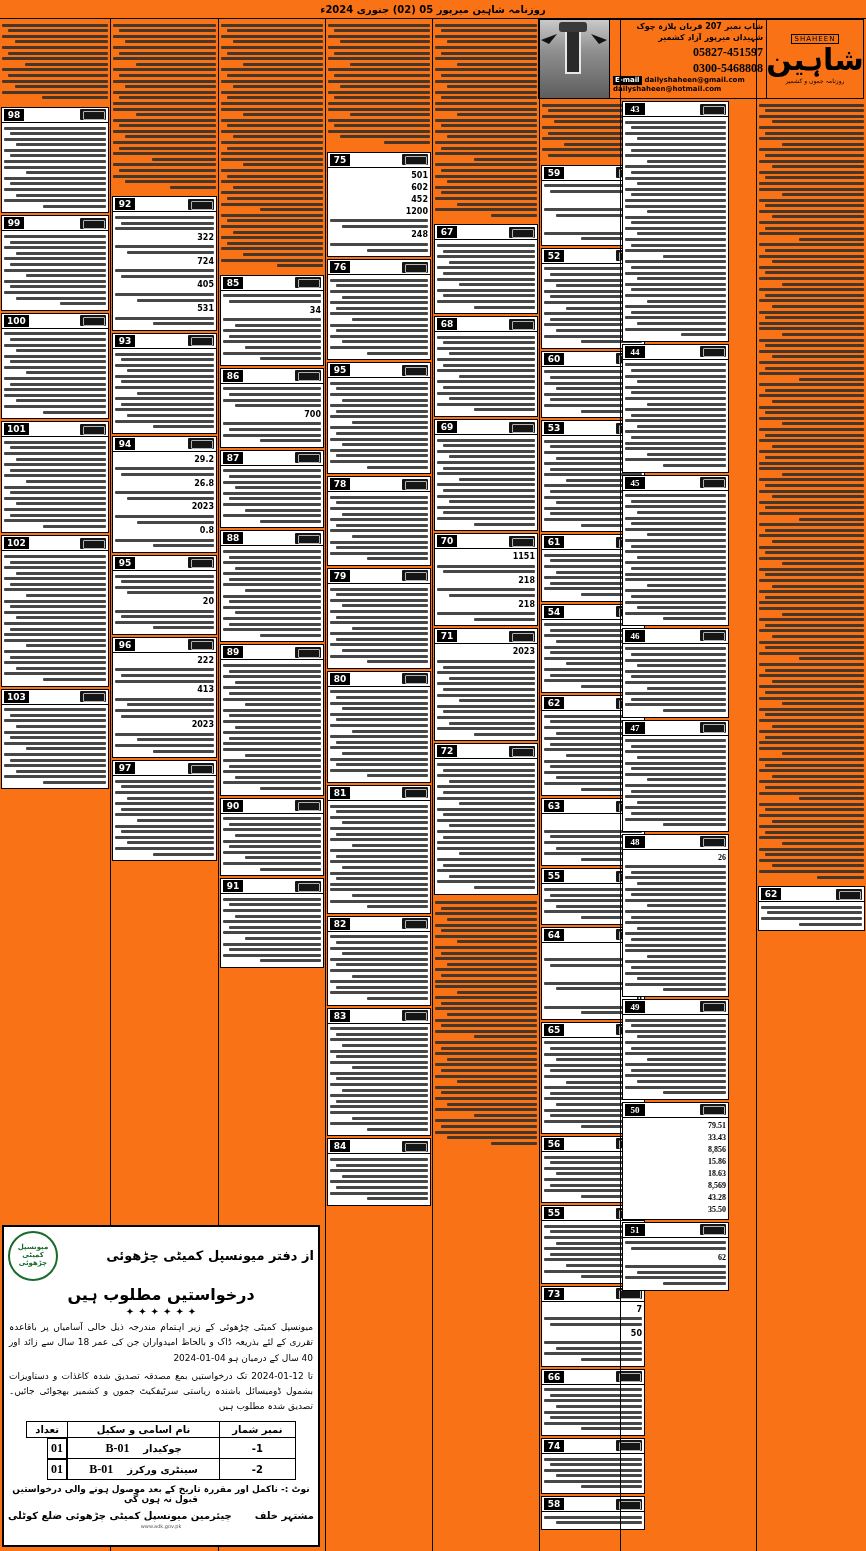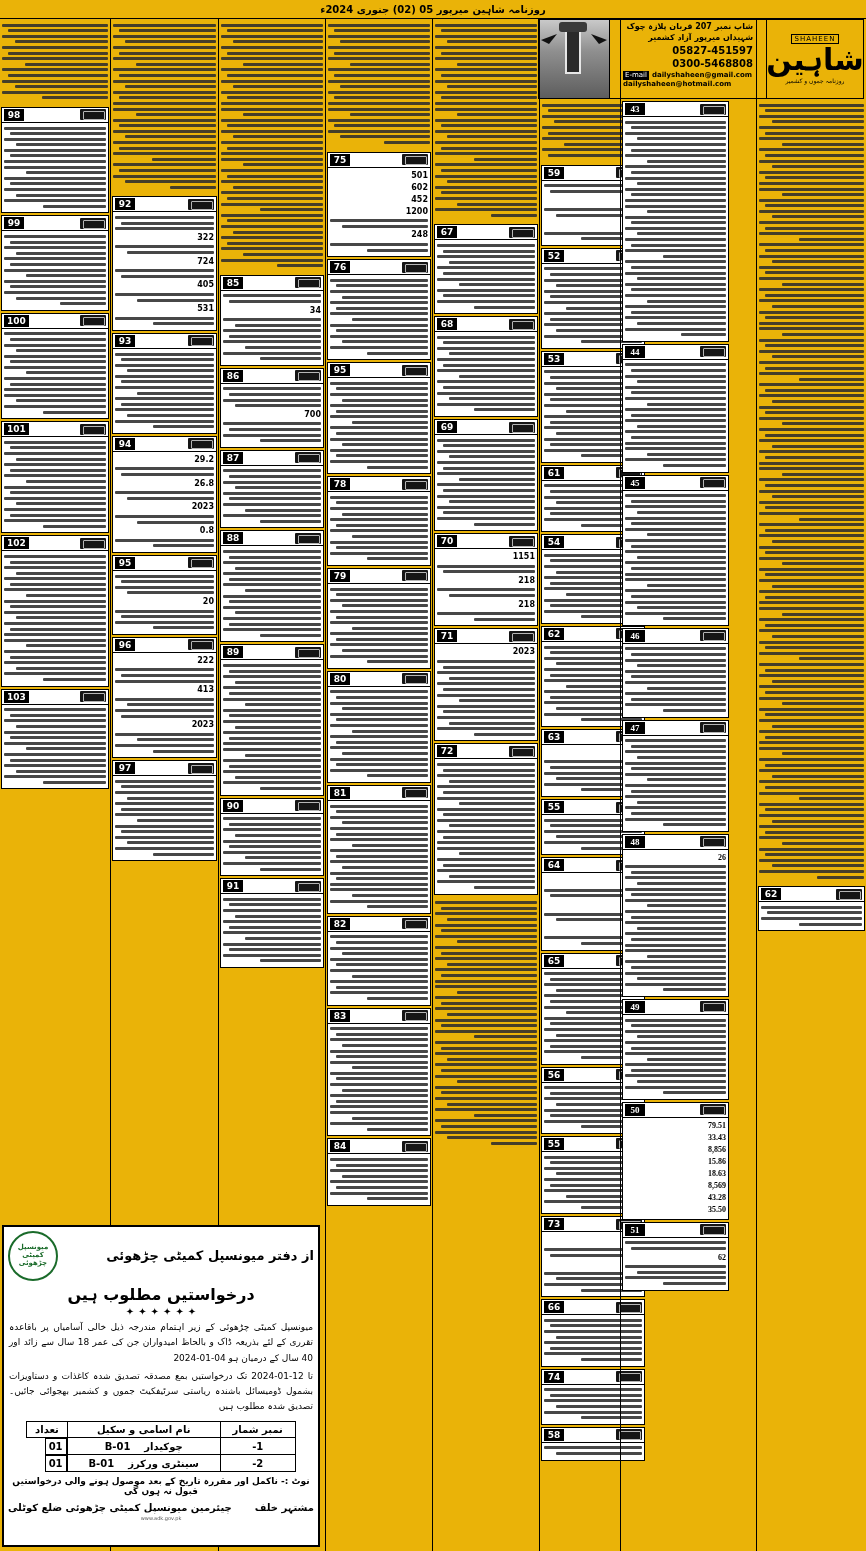--- a/index.html
+++ b/index.html
@@ -1,21 +1,21 @@
 <!DOCTYPE html>
 <html><head>
 <meta charset="utf-8">
 <style>
   html,body{margin:0;padding:0;background:#ffffff;}
   body{
     width:866px; height:1551px; position:relative; overflow:hidden;
     font-family:"DejaVu Sans", sans-serif;
     color:#000;
   }
-  .page{position:absolute; inset:0; background:#eab308;}
+  .page{position:absolute; inset:0; background:#f97316;}
 
   
   .masthead-line{
     position:absolute; left:0; top:0; width:866px; height:18px;
     border-bottom:1px solid #000;
     display:flex; align-items:center; justify-content:center;
     font-size:10px; font-weight:bold; direction:rtl;
   }
   .masthead{
     position:absolute; left:538px; top:19px; width:324px; height:78px;
@@ -27,27 +27,27 @@
   }
   .mh-logo .badge{
     font-size:7px; border:1px solid #000; padding:0 3px; margin-bottom:1px;
     letter-spacing:1px;
   }
   .mh-logo .big{
     font-size:30px; font-weight:bold; line-height:1; direction:rtl;
   }
   .mh-logo .sub{font-size:6px; margin-top:2px; direction:rtl;}
   .mh-info{
-    flex:1; display:flex; flex-direction:column; direction:rtl; padding:2px 13px;
+    flex:1; display:flex; flex-direction:column; direction:rtl; padding:2px 3px;
     font-size:8px; line-height:1.35;
   }
   .mh-info .addr{font-weight:bold;}
   .mh-ph{display:flex; gap:6px; justify-content:flex-start;}
   .mh-mail{display:flex; align-items:center; gap:3px; direction:ltr;}
-  .mh-mail .lbl{font-size:7px; font-weight:normal; background:#000; color:#fff; padding:0 2px;}
+  .mh-mail .lbl{font-size:7px; font-weight:bold; background:#000; color:#fff; padding:0 2px;}
   .mh-mail .val{font-size:7px; font-weight:bold; color:#000;}
   .mh-pic{
     width:70px; border-right:1px solid #000;
     background:
       linear-gradient(180deg,#c9c9c9 0%,#8f8f8f 40%,#5d5d5d 100%);
     position:relative; overflow:hidden;
   }
   .mh-pic:before{
     content:""; position:absolute; left:26px; top:8px; width:16px; height:46px;
     background:#2a2a2a; box-shadow:0 0 0 2px #e7e7e7 inset;
@@ -98,21 +98,21 @@
     width:26px; height:11px; background:#151515; position:relative; border-radius:1px;
   }
   .stamp:after{
     content:""; position:absolute; left:3px; top:2px; width:20px; height:7px;
     border:1px solid #ddd; border-radius:1px; opacity:.8;
   }
   .adbody{padding:1px 2px 2px 2px;}
 
   
   .num{
-    font-size:10px; font-weight:bold; direction:ltr; display:inline-block;
+    font-size:12px; font-weight:bold; direction:ltr; display:inline-block;font-family:Liberation Serif, serif;
   }
   .numline{
     direction:rtl; font-size:8px; font-weight:bold; margin:2px 0; line-height:1.25;
   }
 
   
   .recruit{
     position:absolute; left:2px; top:1225px; width:318px; height:322px;
     border:2px solid #000; box-sizing:border-box; background:#fff; direction:rtl;
     padding:4px;
@@ -1263,20 +1263,36 @@
             <i class="s4"></i>
             <i class="s1"></i>
             <i class="s2"></i>
           <i class="s1"></i>
             <i class="s3"></i>
             <i class="s1"></i>
             <i class="s5"></i>
         </div>
       </div>
 
+      <div class="adbox">
+        <div class="adhead">
+          <span class="adnum">60</span>
+          <span class="stamp"></span>
+        </div>
+        <div class="adbody tx">
+          <i class="s1"></i>
+            <i class="s2"></i>
+            <i class="s1"></i>
+            <i class="s3"></i>
+            <i class="s1"></i>
+          <i class="s2"></i>
+            <i class="s1"></i>
+            <i class="s5"></i>
+        </div>
+      </div>
 
       <div class="adbox">
         <div class="adhead">
           <span class="adnum">53</span>
           <span class="stamp"></span>
         </div>
         <div class="adbody tx">
           <i class="s1"></i>
             <i class="s2"></i>
             <i class="s1"></i>

